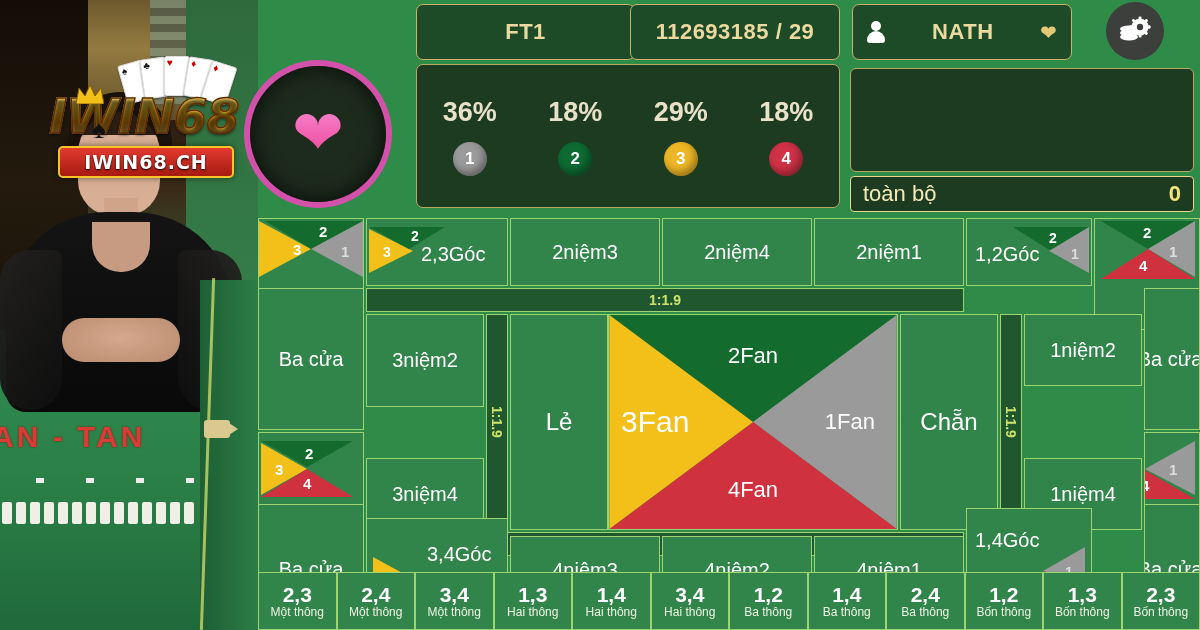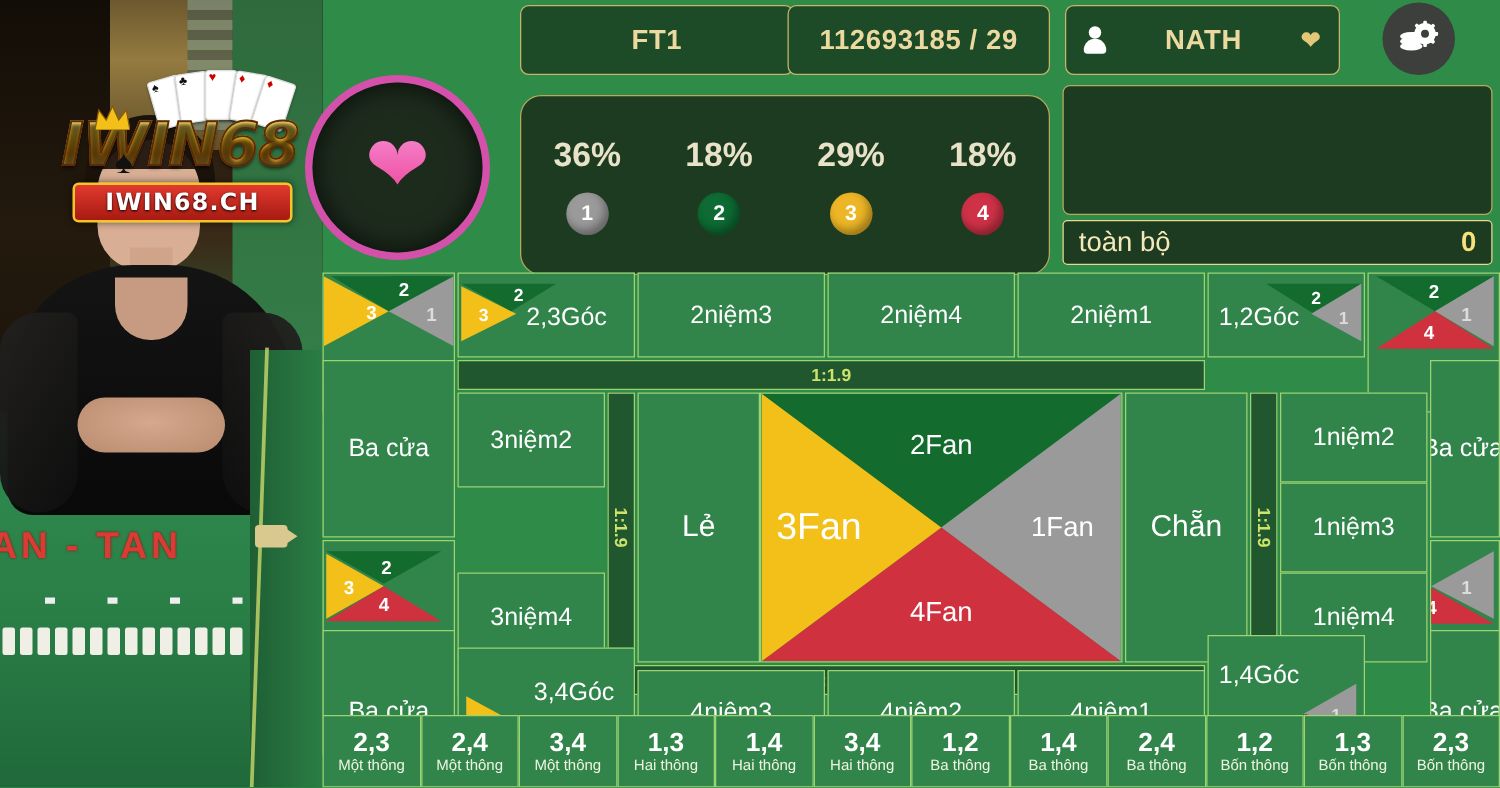--- a/index.html
+++ b/index.html
@@ -116,22 +116,22 @@
   .user-icon:after{content:"";position:absolute;left:0;top:10px;width:18px;height:12px;background:#fff;border-radius:9px 9px 3px 3px;}
   .heart-small { color:#e3c878; font-size:19px; }
   #btn-settings {
     position:absolute; left:1106px; top:2px; width:58px; height:58px; border-radius:50%;
     background:#3c3f3c; display:flex; align-items:center; justify-content:center;
   }
   .gear-icon { position:relative; width:34px; height:30px; }
 
   
   #stats-panel {
-    position:absolute; left:416px; top:76px; width:424px; height:144px;
-    background:#1d3b21; border:1px solid #b7a95f; border-radius:17px;
+    position:absolute; left:416px; top:64px; width:424px; height:144px;
+    background:#1d3b21; border:1px solid #b7a95f; border-radius:7px;
     display:flex; align-items:center; justify-content:space-around;
   }
   .stat { display:flex; flex-direction:column; align-items:center; gap:14px; }
   .stat .pc { color:#e8e3c8; font-size:27px; font-weight:bold; }
   .ball { width:34px;height:34px;border-radius:50%; display:flex;align-items:center;justify-content:center;
     color:#fff; font-size:17px; font-weight:bold; box-shadow:inset -3px -4px 7px rgba(0,0,0,.35); }
 
   
   #history-panel {
     position:absolute; left:850px; top:68px; width:344px; height:104px;
@@ -364,21 +364,21 @@
       <polygon points="2,60 94,60 48,32" fill="#d0313f"></polygon>
       <text x="16" y="38" fill="#fff" font-size="15" font-weight="bold" font-family="Liberation Sans">3</text>
       <text x="46" y="22" fill="#fff" font-size="15" font-weight="bold" font-family="Liberation Sans">2</text>
       <text x="44" y="52" fill="#fff" font-size="15" font-weight="bold" font-family="Liberation Sans">4</text>
     </svg>
   </div>
   <div class="cell" style="left:0;top:286px;width:106px;height:100px">
     <span style="margin-top:30px">Ba cửa</span>
   </div>
 
-  <div class="cell" style="left:108px;top:96px;width:118px;height:76px">
+  <div class="cell" style="left:108px;top:96px;width:118px;height:93px">
     <span>3niệm2</span>
   </div>
   <div class="cell" style="left:108px;top:240px;width:118px;height:72px">
     <span>3niệm4</span>
   </div>
 
   <div class="odds vert" style="left:228px;top:96px;width:22px;height:216px">1:1.9</div>
 
   <div class="cell" style="left:252px;top:96px;width:98px;height:216px">
     <span style="font-size:24px">Lẻ</span>
@@ -398,23 +398,20 @@
   </div>
 
   <div class="cell" style="left:642px;top:96px;width:98px;height:216px">
     <span style="font-size:24px">Chẵn</span>
   </div>
 
   <div class="odds vert" style="left:742px;top:96px;width:22px;height:216px">1:1.9</div>
 
   <div class="cell" style="left:766px;top:96px;width:118px;height:72px">
     <span>1niệm2</span>
-  </div>
-  <div class="cell" style="left:766px;top:168px;width:118px;height:72px">
-    <span>1niệm3</span>
   </div>
   <div class="cell" style="left:766px;top:240px;width:118px;height:72px">
     <span>1niệm4</span>
   </div>
 
   <div class="cell" style="left:886px;top:70px;width:56px;height:142px">
     <span style="position:absolute;left:-30px;width:110px;text-align:center">Ba cửa</span>
   </div>
   <div class="cell" style="left:886px;top:214px;width:56px;height:140px">
     <svg viewBox="0 0 106 70" style="position:absolute;left:-50px;top:4px;width:106px;height:70px">

